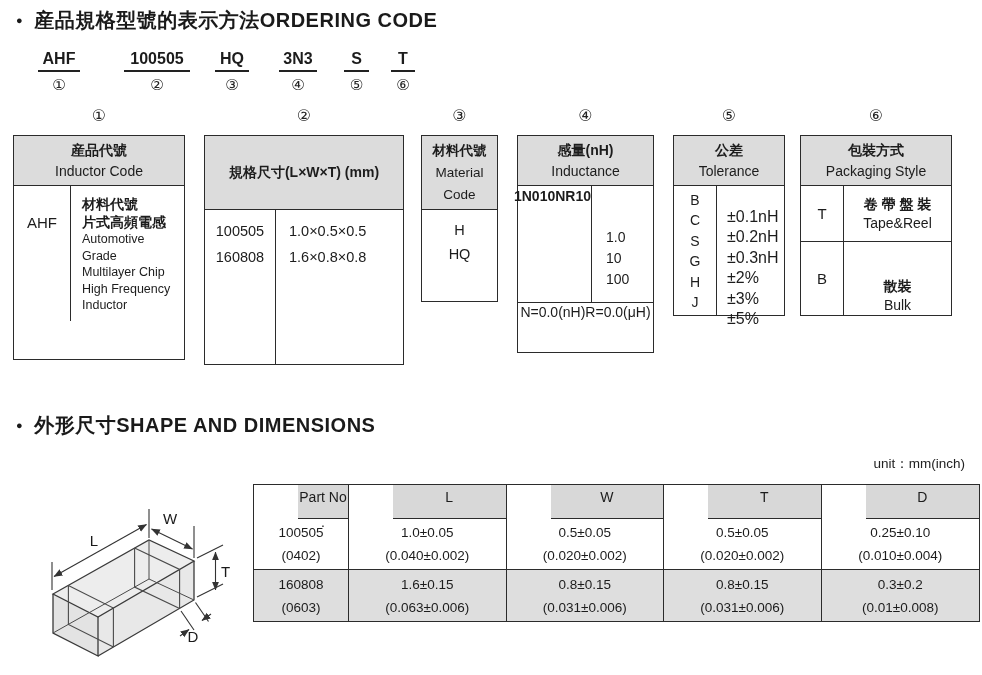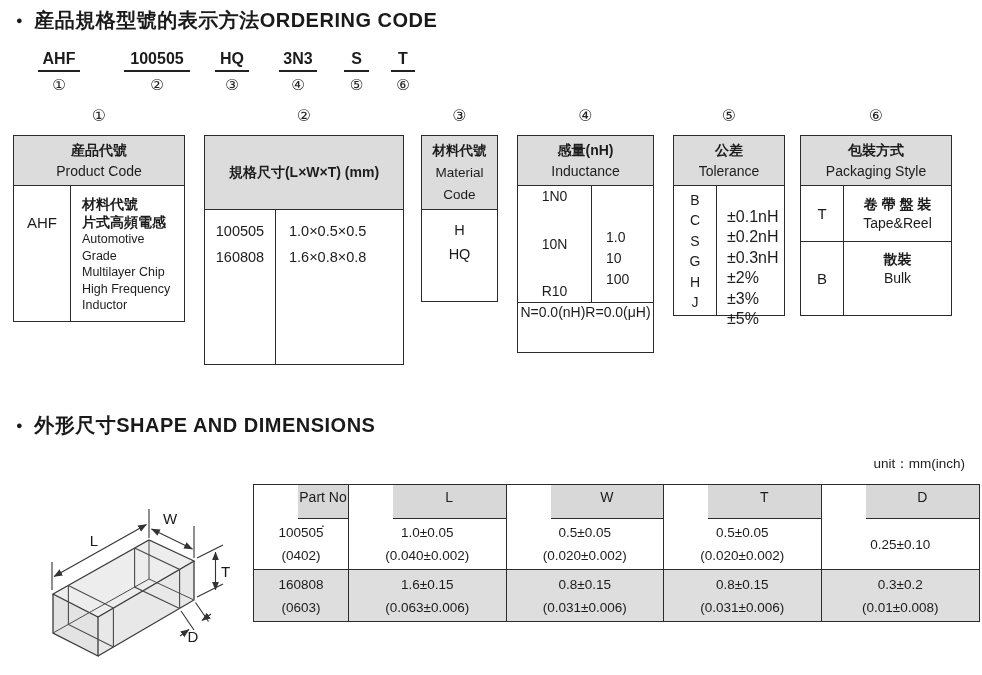--- a/index.html
+++ b/index.html
@@ -38,40 +38,40 @@
   .b1-desc .en:first-of-type { margin-top:6px; }
 
   .b2-body { display:flex; height:154px; }
   .b2-codes { width:71px; border-right:1.4px solid #2b2b2b; text-align:center;
     padding-top:8px; font-size:14.5px; line-height:26px; }
   .b2-vals { flex:1; padding:8px 0 0 13px; font-size:14.5px; line-height:26px; }
 
   .b3-body { text-align:center; padding-top:8px; font-size:14.5px; line-height:24px; }
 
   .b4-mid { display:flex; height:117px; border-bottom:1.4px solid #2b2b2b; }
-  .b4-codes { width:74px; border-right:1.4px solid #2b2b2b; display:flex; flex-direction:column;
-    justify-content:space-between; text-align:center; font-size:14px; line-height:21px; }
+  .b4-codes { width:74px; border-right:1.4px solid #2b2b2b; display:flex; flex-direction:row;
+    justify-content:flex-end; text-align:center; font-size:14px; line-height:21px;font-weight:bold; }
   .b4-vals { flex:1; display:flex; flex-direction:column; justify-content:center;
     padding-left:14px; font-size:14px; line-height:21px;margin-top:28px; }
   .b4-foot { height:48px; display:flex; flex-direction:row; justify-content:center;
     text-align:center; font-size:14px; line-height:19px; }
 
   .b5-body { display:flex; height:129px; }
   .b5-codes { width:43px; border-right:1.4px solid #2b2b2b; text-align:center;
     padding-top:4px; font-size:14px; line-height:20.4px; }
   .b5-vals { flex:1; padding:21px 0 0 10px; font-size:16px; line-height:20.4px; }
 
   .b6-row { display:flex; }
   .b6-row-t { height:56px; border-bottom:1.4px solid #2b2b2b; }
   .b6-row-b { height:73px; }
   .b6-code { width:43px; border-right:1.4px solid #2b2b2b; display:flex; align-items:center;
     justify-content:center; font-size:15px; }
   .b6-desc { flex:1; display:flex; flex-direction:column; justify-content:center;
     text-align:center; font-size:14px; line-height:19px; }
-  .b6-row-b .b6-desc { justify-content:flex-start; padding-top:8px; }
+  .b6-row-b .b6-desc { justify-content:flex-end; padding-top:8px; }
 
   
   .unit-label { position:absolute; left:795px; top:455px; width:170px; text-align:right;
     font-size:13.5px; color:#222; }
   .dim-table { position:absolute; left:253px; top:484px; width:727px;
     display:grid; grid-template-columns:95px 1fr 1fr 1fr 1fr;
     border:1.6px solid #2b2b2b; background:#fff; }
   .dt-cell { border-right:1.3px solid #2b2b2b; border-bottom:1.3px solid #2b2b2b;
     text-align:center; }
   .dt-cell.last-col { border-right:none; }
@@ -114,24 +114,24 @@
     <span class="code-txt">S</span>
     <span class="code-num">⑤</span>
   </div>
   <div class="code-part" style="left:391px; top:50px; width:24px;">
     <span class="code-txt">T</span>
     <span class="code-num">⑥</span>
   </div>
 
   <div class="obox-wrap" style="left:13px; top:106px; width:172px;">
     <div class="obox-num">①</div>
-    <div class="obox" style="height:187px;">
+    <div class="obox" style="height:225px;">
       <div class="obox-head h50">
         <div class="zh">産品代號</div>
-        <div>Product Code</div>
+        <div>Inductor Code</div>
       </div>
       <div class="b1-body">
         <div class="b1-code">AHF</div>
         <div class="b1-desc">
           <div class="zh">材料代號</div>
           <div class="zh">片式高頻電感</div>
           <div class="en">Automotive Grade</div>
           <div class="en">Multilayer Chip</div>
           <div class="en">High Frequency</div>
           <div class="en">Inductor</div>
@@ -327,20 +327,21 @@
     <div class="dt-cell dt-data">
       <div>0.5±0.05</div>
       <div>(0.020±0.002)</div>
     </div>
     <div class="dt-cell dt-data">
       <div>0.5±0.05</div>
       <div>(0.020±0.002)</div>
     </div>
     <div class="dt-cell dt-data last-col">
       <div>0.25±0.10</div>
+      <div>(0.010±0.004)</div>
     </div>
 
     <div class="dt-cell dt-data dt-alt last-row">
       <div>160808</div>
       <div>(0603)</div>
     </div>
     <div class="dt-cell dt-data dt-alt last-row">
       <div>1.6±0.15</div>
       <div>(0.063±0.006)</div>
     </div>

